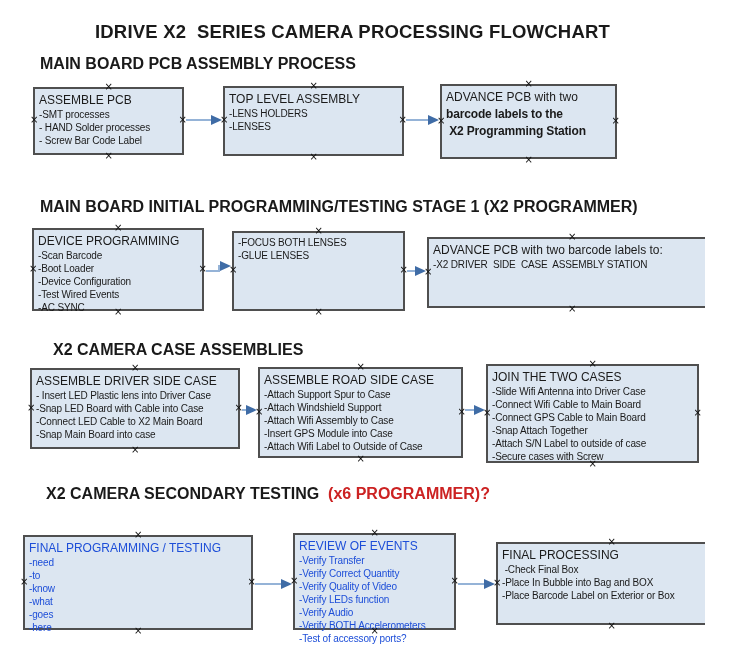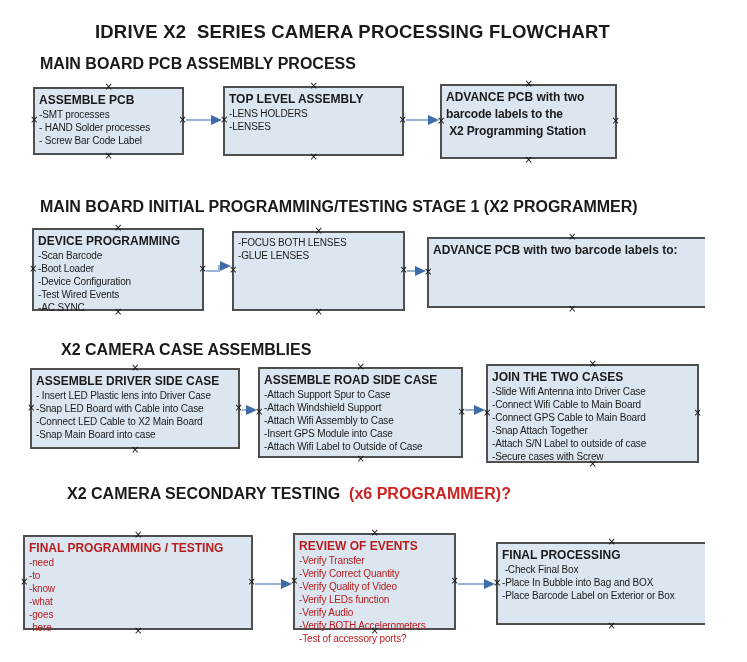--- a/index.html
+++ b/index.html
@@ -12,23 +12,23 @@
     font-size:18.5px;font-weight:bold;letter-spacing:.2px;white-space:pre;
   }
   .sech{
     position:absolute;font-size:16px;font-weight:bold;white-space:pre;margin-left:20px;
   }
   .redtxt{color:#cc2222;}
   .fbox{
     position:absolute;box-sizing:border-box;background:#dce6f1;
     border:2px solid #4f4f4f;padding:3px 4px 2px 4px;overflow:visible;
   }
-  .bhead{font-size:12px;font-weight:bold;line-height:16px;white-space:pre;}
+  .bhead{font-size:12px;font-weight:normal;line-height:16px;white-space:pre;}
   .bline{font-size:10px;line-height:13px;letter-spacing:-0.15px;white-space:pre;}
-  .fbox.red .bhead,.fbox.red .bline{color:#b91c1c;}
+  .fbox.red .bhead,.fbox.red .bline{color:#1d4ed8;}
   .fbox.allbold .bline{font-size:12px;font-weight:bold;line-height:17px;}
   .fbox.allbold .bhead{line-height:17px;}
   .h{
     position:absolute;font-size:10px;line-height:8px;color:#111;
     font-family:"DejaVu Sans",sans-serif;z-index:3;
   }
   .ht{top:-6px;left:50%;margin-left:-4px;}
   .hb{bottom:-7px;left:50%;margin-left:-4px;}
   .hl{left:-5px;top:50%;margin-top:-5px;}
   .hr{right:-5px;top:50%;margin-top:-5px;}
@@ -38,23 +38,23 @@
 <body>
 
 <div class="canvas">
 
   <div class="title">IDRIVE X2  SERIES CAMERA PROCESSING FLOWCHART</div>
 
   <div class="sech" style="left:20px;top:55px"><span>MAIN BOARD PCB ASSEMBLY PROCESS</span><span class="redtxt"></span></div>
 
   <div class="sech" style="left:20px;top:198px"><span>MAIN BOARD INITIAL PROGRAMMING/TESTING STAGE 1 (X2 PROGRAMMER)</span><span class="redtxt"></span></div>
 
-  <div class="sech" style="left:41px;top:341px"><span>X2 CAMERA CASE ASSEMBLIES</span><span class="redtxt"></span></div>
-
-  <div class="sech" style="left:47px;top:485px"><span>X2 CAMERA SECONDARY TESTING </span><span class="redtxt"> (x6 PROGRAMMER)?</span></div>
+  <div class="sech" style="left:33px;top:341px"><span>X2 CAMERA CASE ASSEMBLIES</span><span class="redtxt"></span></div>
+
+  <div class="sech" style="left:26px;top:485px"><span>X2 CAMERA SECONDARY TESTING </span><span class="redtxt"> (x6 PROGRAMMER)?</span></div>
 
   <div class="fbox" style="left:33px;top:87px;width:151px;height:68px">
       <div class="bhead">ASSEMBLE PCB</div>
       <div class="bline">-SMT processes</div>
       <div class="bline">- HAND Solder processes</div>
       <div class="bline">- Screw Bar Code Label</div>
       <span class="h ht">×</span>
       <span class="h hb">×</span>
       <span class="h hl">×</span>
       <span class="h hr">×</span>
@@ -93,20 +93,21 @@
   <div class="fbox" style="left:232px;top:231px;width:173px;height:80px">
       <div class="bline">-FOCUS BOTH LENSES</div>
       <div class="bline">-GLUE LENSES</div>
       <span class="h ht">×</span>
       <span class="h hb">×</span>
       <span class="h hl">×</span>
       <span class="h hr">×</span>
     </div>
   <div class="fbox" style="left:427px;top:237px;width:290px;height:71px">
       <div class="bhead">ADVANCE PCB with two barcode labels to:</div>
+      <div class="bline">-X2 DRIVER  SIDE  CASE  ASSEMBLY STATION</div>
       <span class="h ht">×</span>
       <span class="h hb">×</span>
       <span class="h hl">×</span>
       <span class="h hr">×</span>
     </div>
 
   <div class="fbox" style="left:30px;top:368px;width:210px;height:81px">
       <div class="bhead">ASSEMBLE DRIVER SIDE CASE</div>
       <div class="bline">- Insert LED Plastic lens into Driver Case</div>
       <div class="bline">-Snap LED Board with Cable into Case</div>

